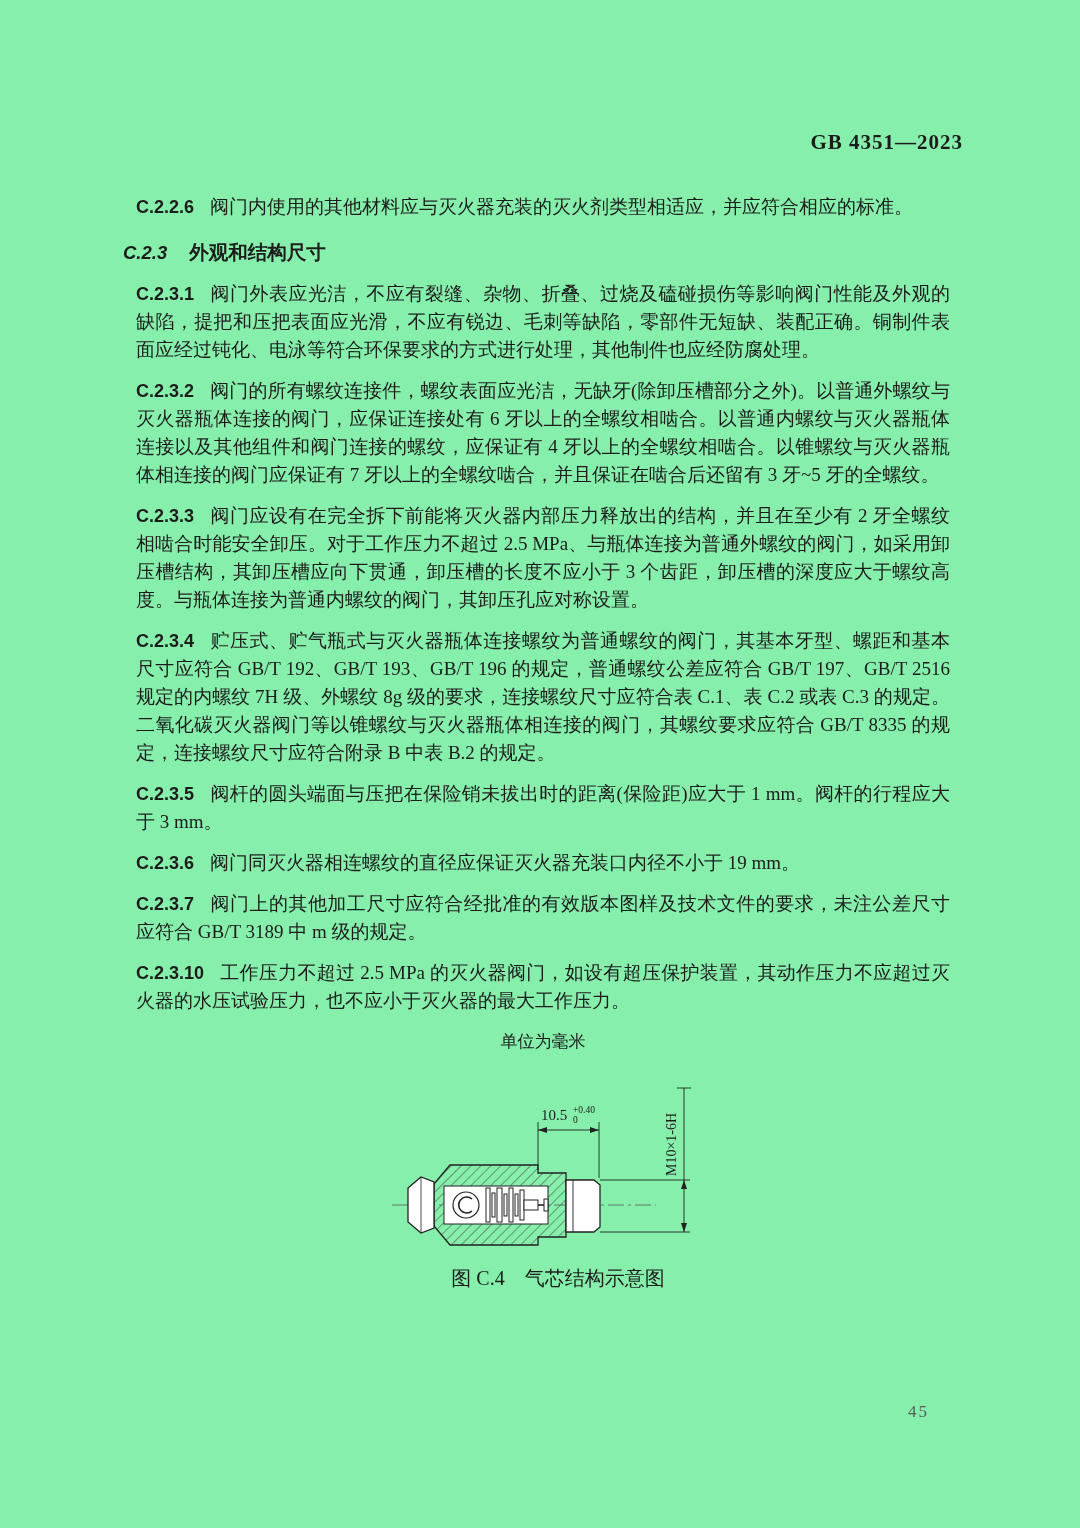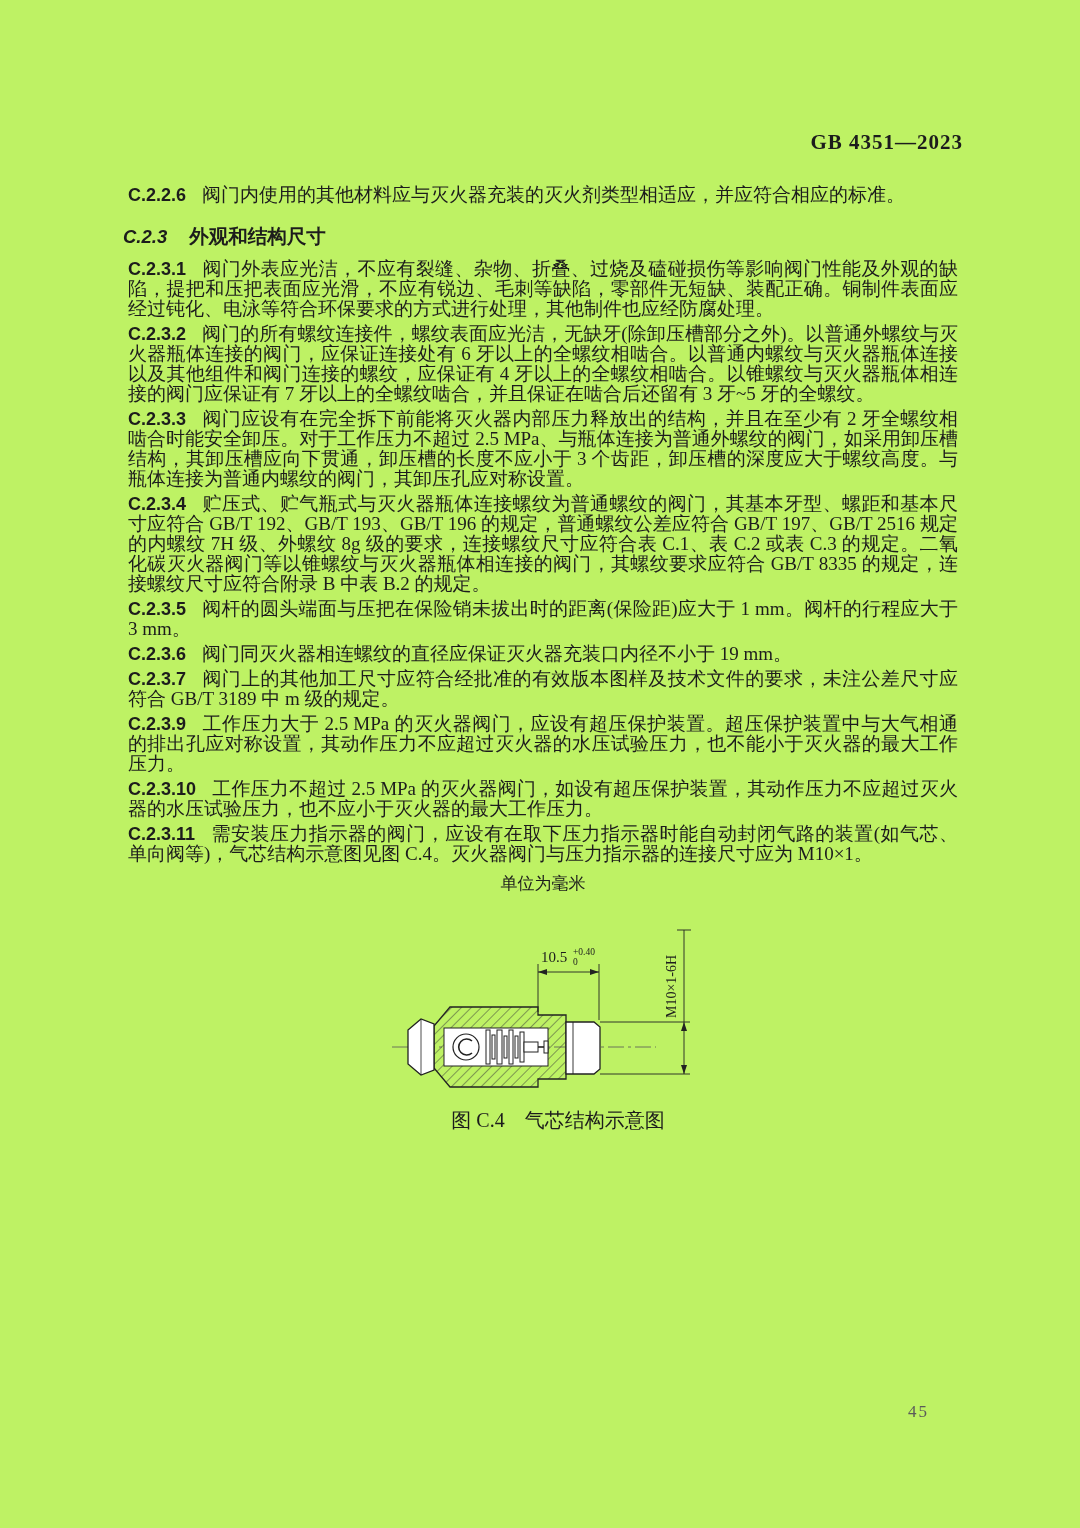--- a/index.html
+++ b/index.html
@@ -1,41 +1,41 @@
 <!DOCTYPE html>
 <html><head>
 <meta charset="utf-8">
 <style>
   html,body{margin:0;padding:0;background:#e8e8e8;}
   .page{
     position:relative;
     width:1080px;height:1528px;
-    background:#bef264;
+    background:#86efac;
     margin:0 auto;
     font-family:"Liberation Serif","DejaVu Serif",serif;
     color:#1c1c1c;
     overflow:hidden;
   }
   .doc-header{
     position:absolute;
     top:130px;right:117px;
     font-size:21px;font-weight:bold;
     letter-spacing:1px;
     font-family:"Liberation Serif",serif;
   }
   .content{
     position:absolute;
     left:123px;top:180px;
     width:840px;
   }
   .clause{
     font-size:19px;
-    line-height:20px;
+    line-height:28px;
     text-align:justify;
-    margin:5px;
+    margin:13px;
   }
   .clause-num{
     font-family:"Liberation Sans",sans-serif;
     font-weight:bold;
     font-size:18px;
     margin-right:16px;
     white-space:nowrap;
   }
   .section-heading{
     font-size:19.5px;
@@ -106,27 +106,21 @@
     <p class="clause">
       <span class="clause-num">C.2.3.5</span><span>阀杆的圆头端面与压把在保险销未拔出时的距离(保险距)应大于 1 mm。阀杆的行程应大于 3 mm。</span>
     </p>
     <p class="clause">
       <span class="clause-num">C.2.3.6</span><span>阀门同灭火器相连螺纹的直径应保证灭火器充装口内径不小于 19 mm。</span>
     </p>
     <p class="clause">
       <span class="clause-num">C.2.3.7</span><span>阀门上的其他加工尺寸应符合经批准的有效版本图样及技术文件的要求，未注公差尺寸应符合 GB/T 3189 中 m 级的规定。</span>
     </p>
     <p class="clause">
-      <span class="clause-num">C.2.3.9</span><span>工作压力大于 2.5 MPa 的灭火器阀门，应设有超压保护装置。超压保护装置中与大气相通的排出孔应对称设置，其动作压力不应超过灭火器的水压试验压力，也不能小于灭火器的最大工作压力。</span>
-    </p>
-    <p class="clause">
       <span class="clause-num">C.2.3.10</span><span>工作压力不超过 2.5 MPa 的灭火器阀门，如设有超压保护装置，其动作压力不应超过灭火器的水压试验压力，也不应小于灭火器的最大工作压力。</span>
-    </p>
-    <p class="clause">
-      <span class="clause-num">C.2.3.11</span><span>需安装压力指示器的阀门，应设有在取下压力指示器时能自动封闭气路的装置(如气芯、单向阀等)，气芯结构示意图见图 C.4。灭火器阀门与压力指示器的连接尺寸应为 M10×1。</span>
     </p>
 
     <div class="unit-note">单位为毫米</div>
 
     <div class="figure-wrap">
       <svg viewBox="0 0 340 195" width="340" height="195">
         <defs>
           <pattern id="hatch" patternUnits="userSpaceOnUse" width="7" height="7" patternTransform="rotate(45)">
             <line x1="0" y1="0" x2="0" y2="7" stroke="#3c3c3c" stroke-width="1"></line>
           </pattern>

